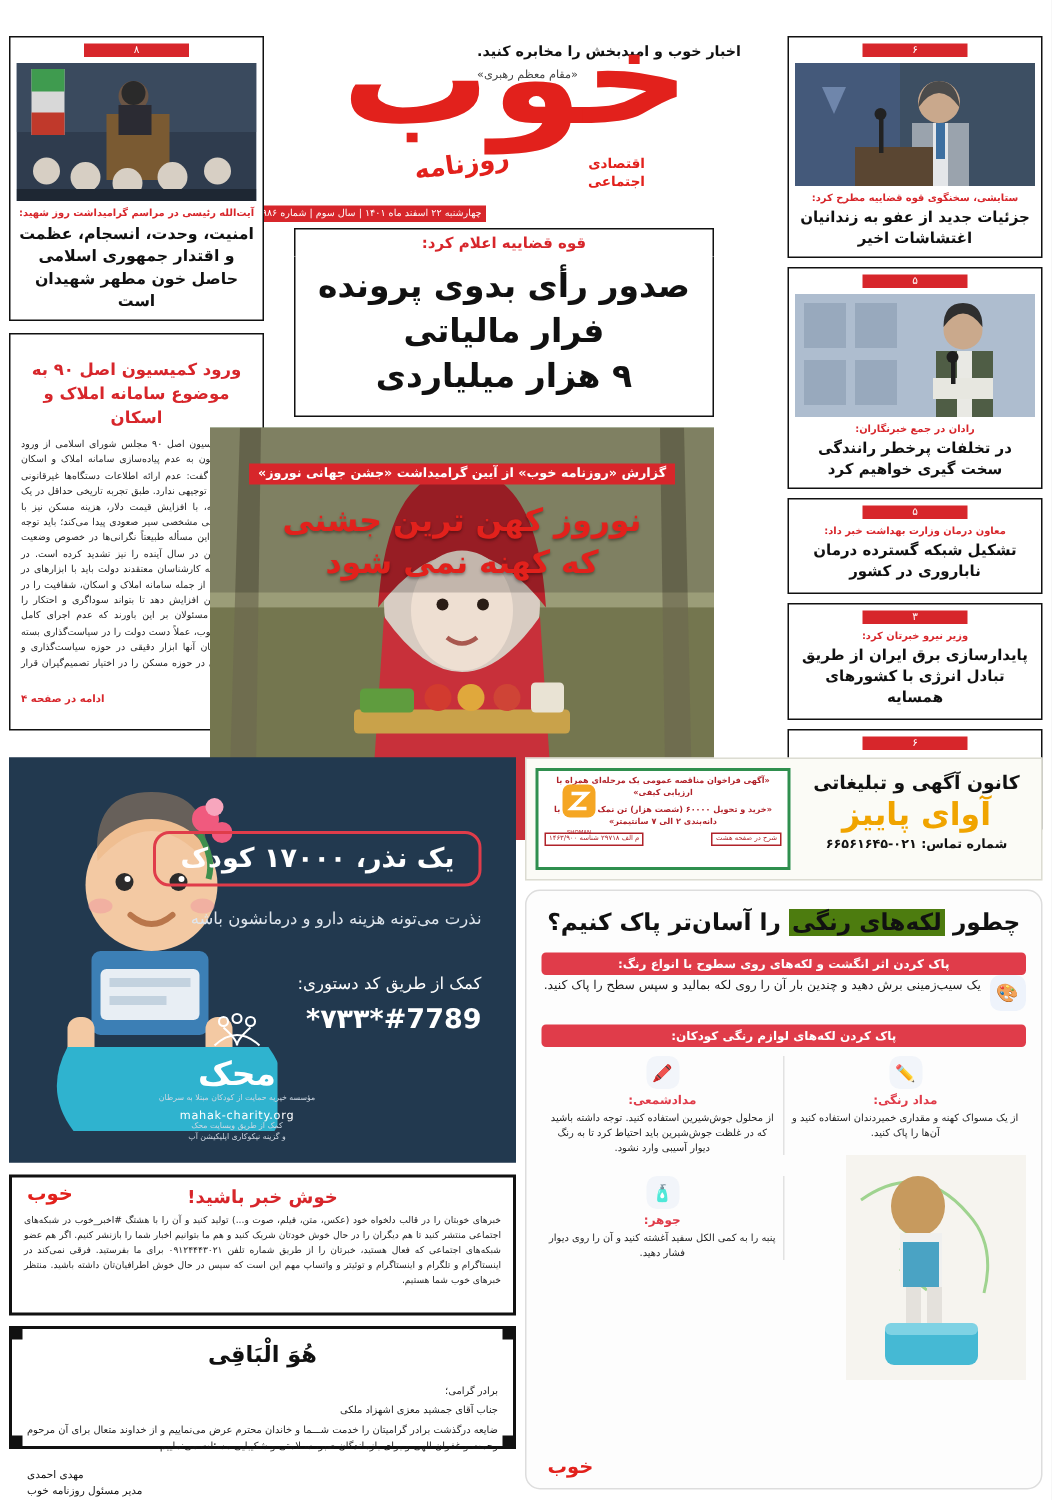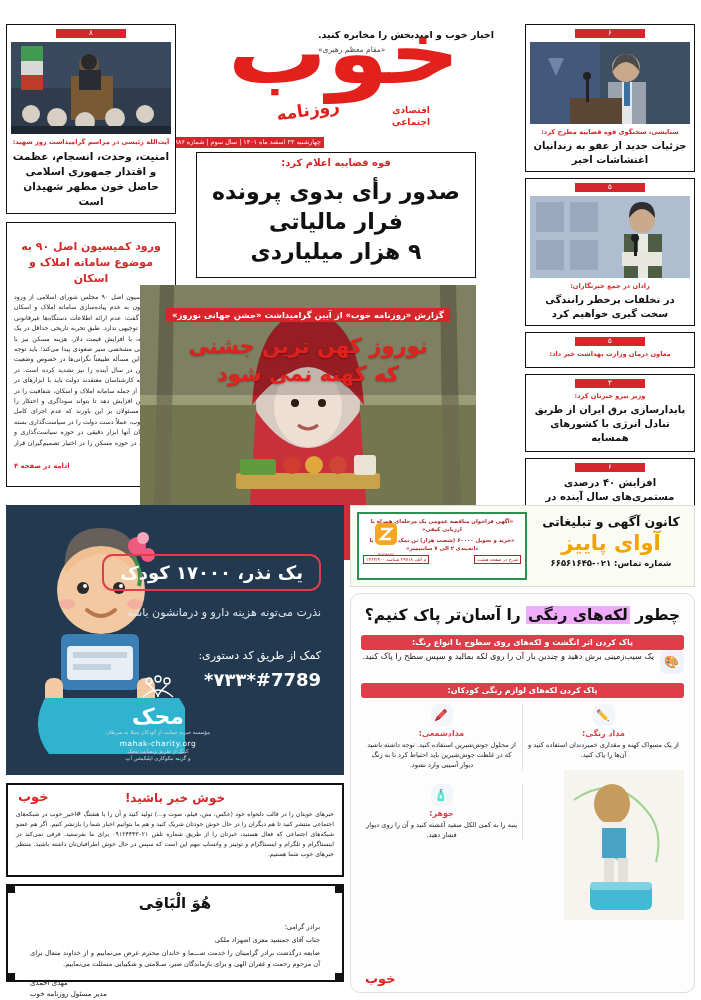--- a/index.html
+++ b/index.html
@@ -110,41 +110,41 @@
   .ad-avay .t3{font-size:8.5px;font-weight:bold;color:#111;margin-top:3px;}
   .tender{position:absolute;left:6px;top:6px;width:170px;height:68px;border:2px solid #2f8f4e;background:#fff;box-sizing:border-box;padding:3px 4px;}
   .tender .tl{font-size:5.4px;color:#b0232a;font-weight:bold;line-height:8px;text-align:center;}
   .tender .tfoot{display:flex;justify-content:space-between;margin-top:3px;}
   .tender .tfoot span{font-size:4.6px;border:1px solid #b0232a;color:#b0232a;padding:1px 2px;}
   .tender .logo{position:absolute;left:6px;top:6px;width:42px;text-align:center;}
 
   
   .stain{position:absolute;left:350px;top:593px;width:345px;height:400px;background:#fdfdfd;border:1px solid #dddddd;border-radius:10px;box-sizing:border-box;padding:10px 10px 6px;}
   .stain h2{margin:0;text-align:center;font-size:15.5px;font-weight:bold;color:#111;line-height:22px;}
-  .stain h2 .hl{background:#f0abfc;padding:0 2px;}
+  .stain h2 .hl{background:#4d7c0f;padding:0 2px;}
   .bar{background:#e03c4a;color:#fff;font-size:8px;font-weight:bold;text-align:center;padding:3px 15px;border-radius:3px;margin:9px auto 0;display:block;}
   .tip-row{display:flex;align-items:flex-start;gap:6px;}
   .tip-icon{width:24px;height:24px;border-radius:7px;background:#eef3fb;display:flex;align-items:center;justify-content:center;font-size:12px;flex:none;}
   .tip-text{font-size:8.2px;line-height:13px;color:#1a1a1a;text-align:justify;flex:1;}
   .grid4{display:flex;margin-top:6px;}
   .grid4 .cell{flex:1;text-align:center;padding:0 4px;border-left:1px solid #e2e2e2;}
   .grid4 .cell:last-child{border-left:none;}
   .grid4 .ci{width:22px;height:22px;border-radius:7px;background:#f2f5fa;margin:0 auto 3px;display:flex;align-items:center;justify-content:center;font-size:11px;}
   .grid4 .ct{font-size:8px;font-weight:bold;color:#e03c4a;margin-bottom:2px;}
   .grid4 .cb{font-size:6.6px;line-height:10px;color:#222;}
   .kidphoto{position:absolute;right:10px;bottom:72px;width:120px;height:150px;}
   .khoob-mark{position:absolute;left:14px;bottom:6px;font-size:13px;font-weight:bold;color:#e2211c;}
 
   
   .goodnews{position:absolute;left:6px;top:783px;width:338px;height:94px;border:2px solid #111;background:#fff;box-sizing:border-box;padding:6px 8px;}
   .goodnews .h{color:#d7262b;font-size:12px;font-weight:bold;text-align:center;}
   .goodnews .b{font-size:6.1px;line-height:10px;text-align:justify;color:#1a1a1a;margin-top:4px;}
   .goodnews .logo{position:absolute;left:10px;top:4px;font-size:13px;font-weight:bold;color:#e2211c;}
 
-  .note{position:absolute;left:6px;top:884px;width:338px;height:98px;border:2px solid #111;background:#fff;box-sizing:border-box;padding:8px 22px;}
+  .note{position:absolute;left:6px;top:884px;width:338px;height:82px;border:2px solid #111;background:#fff;box-sizing:border-box;padding:8px 10px;}
   .note .bism{text-align:center;font-size:15px;font-weight:bold;color:#111;}
   .note .lines{font-size:6.6px;line-height:11px;color:#1a1a1a;text-align:justify;margin-top:10px;}
   .note .sig{text-align:left;font-size:7px;line-height:11px;margin-top:8px;color:#111;}
   .corner{position:absolute;width:9px;height:9px;background:#111;}
 </style>
 </head>
 <body>
 
 <div class="page">
 
@@ -293,20 +293,21 @@
           <circle cx="105" cy="42" r="4" fill="#1e1e1e"></circle>
         </svg>
       </div>
       <div class="kicker">رادان در جمع خبرنگاران:</div>
       <div class="rt-title">در تخلفات پرخطر رانندگی سخت گیری خواهیم کرد</div>
     </div>
 
     <div class="rt-brief">
       <div class="pagebar">۵</div>
       <div class="kicker">معاون درمان وزارت بهداشت خبر داد:</div>
+      <div class="rt-title">تشکیل شبکه گسترده درمان ناباروری در کشور</div>
     </div>
 
     <div class="rt-brief">
       <div class="pagebar">۳</div>
       <div class="kicker">وزیر نیرو خبرتان کرد:</div>
       <div class="rt-title">پایدارسازی برق ایران از طریق تبادل انرژی با کشورهای همسایه</div>
     </div>
 
     <div class="rt-brief">
       <div class="pagebar">۶</div>

